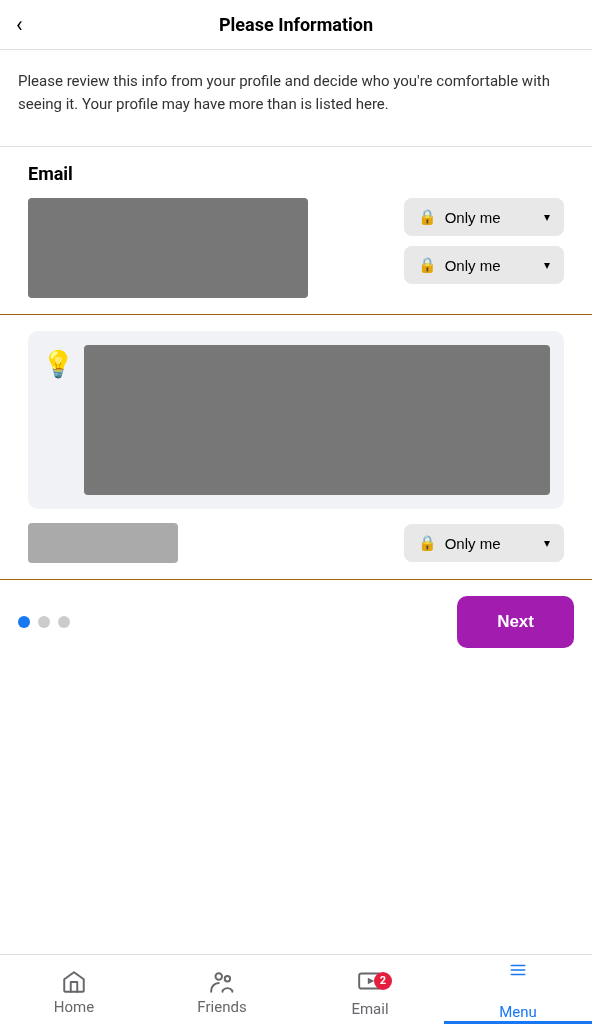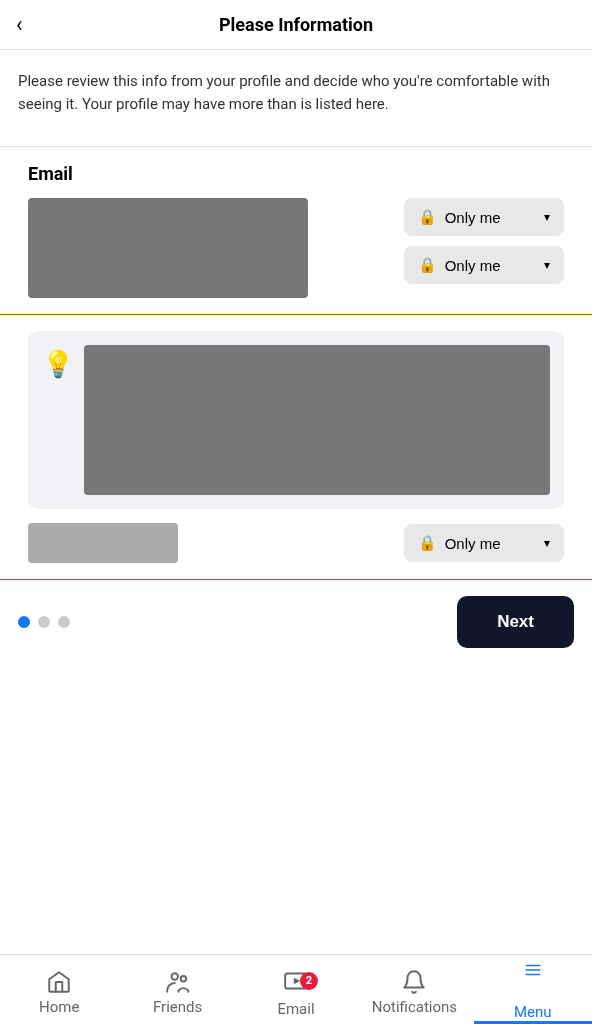--- a/index.html
+++ b/index.html
@@ -155,21 +155,21 @@
       height: 12px;
       border-radius: 50%;
     }
     .dot-active {
       background: #1877f2;
     }
     .dot-inactive {
       background: #ccc;
     }
     .next-btn {
-      background: #0f172a;
+      background: #a21caf;
       color: #fff;
       border: none;
       border-radius: 10px;
       padding: 16px 40px;
       font-size: 17px;
       font-weight: 600;
       cursor: pointer;
       min-width: 110px;
     }
 
@@ -314,27 +314,20 @@
       <svg class="nav-icon" width="26" height="26" viewBox="0 0 24 24" fill="none" stroke="#65676b" stroke-width="1.8" stroke-linecap="round" stroke-linejoin="round">
         <rect x="2" y="5" width="20" height="14" rx="2"></rect>
         <polygon points="10 9 16 12 10 15 10 9" fill="#65676b" stroke="none"></polygon>
       </svg>
       <span class="badge">2</span>
     </div>
     <span class="nav-label">Email</span>
   </div>
 
 
-  <div class="nav-item">
-    <svg class="nav-icon" width="26" height="26" viewBox="0 0 24 24" fill="none" stroke="#65676b" stroke-width="1.8" stroke-linecap="round" stroke-linejoin="round">
-      <path d="M18 8a6 6 0 1 0-12 0c0 7-3 9-3 9h18s-3-2-3-9"></path>
-      <path d="M13.73 21a2 2 0 0 1-3.46 0"></path>
-    </svg>
-    <span class="nav-label">Notifications</span>
-  </div>
 
   <div class="nav-item active">
     <svg class="nav-icon" width="26" height="26" viewBox="0 0 24 24" fill="none" stroke="#1877f2" stroke-width="2" stroke-linecap="round">
       <line x1="3" y1="6" x2="21" y2="6"></line>
       <line x1="3" y1="12" x2="21" y2="12"></line>
       <line x1="3" y1="18" x2="21" y2="18"></line>
     </svg>
     <span class="nav-label" style="color:#1877f2;margin-top:21px;">Menu</span>
   </div>
 

